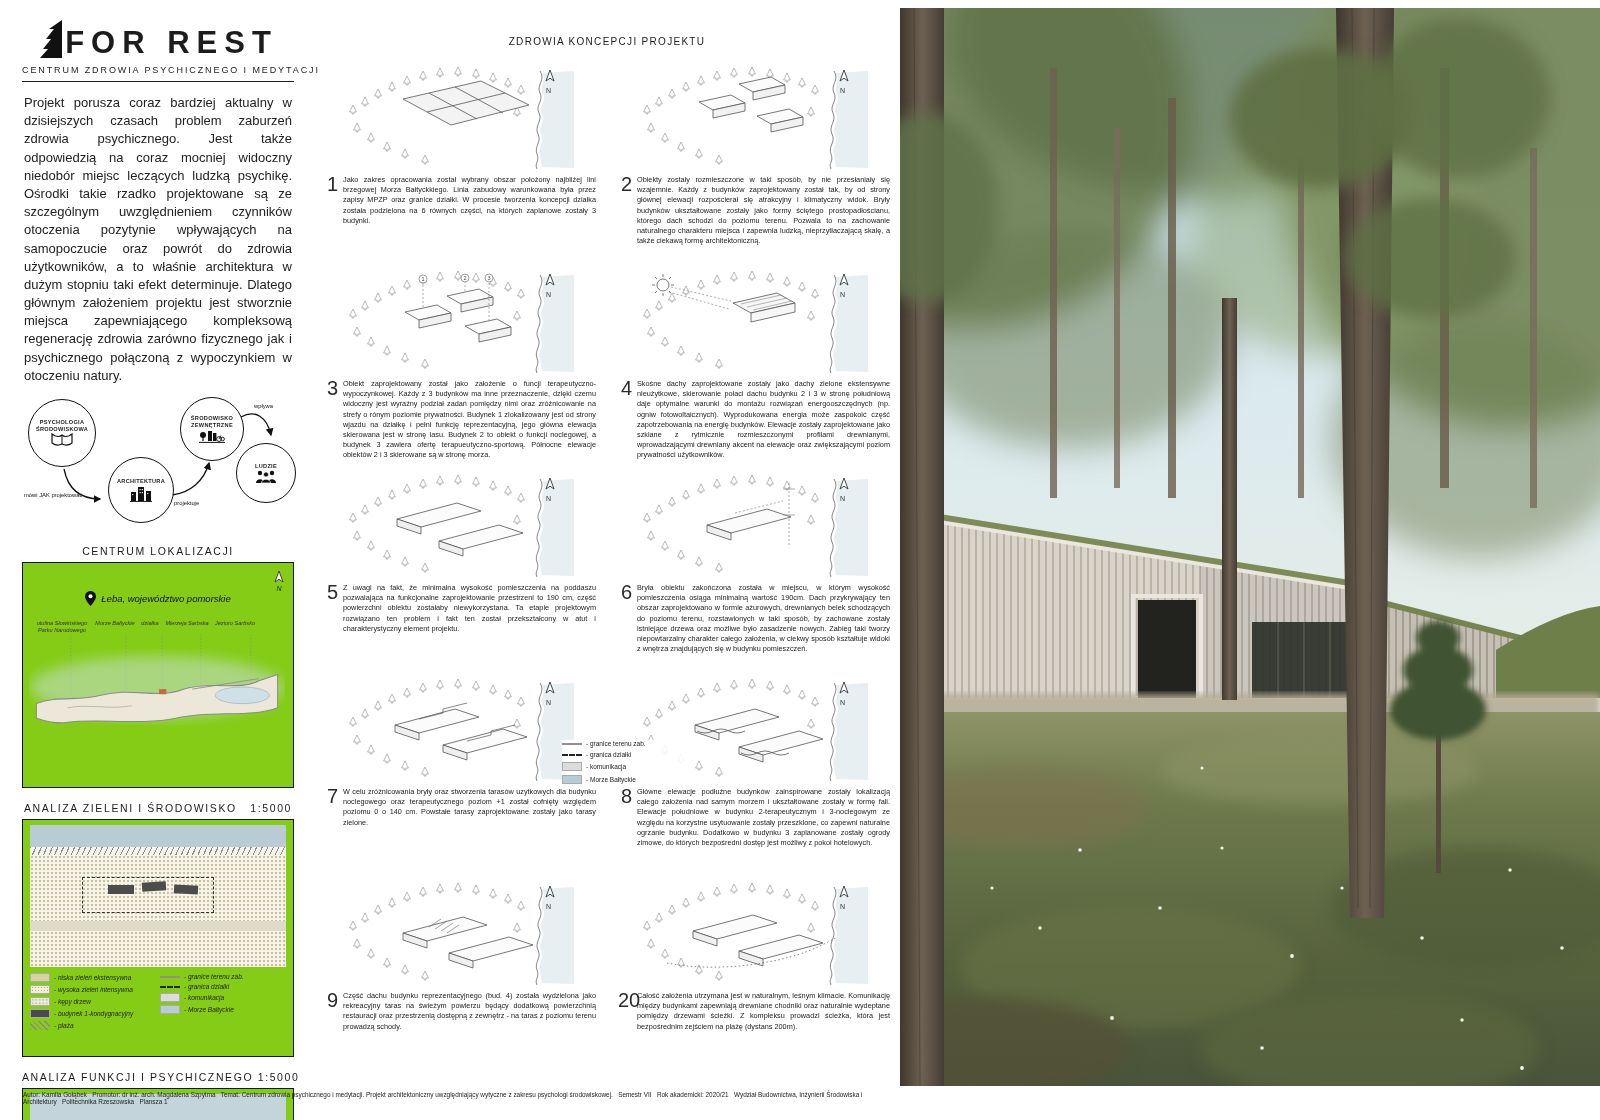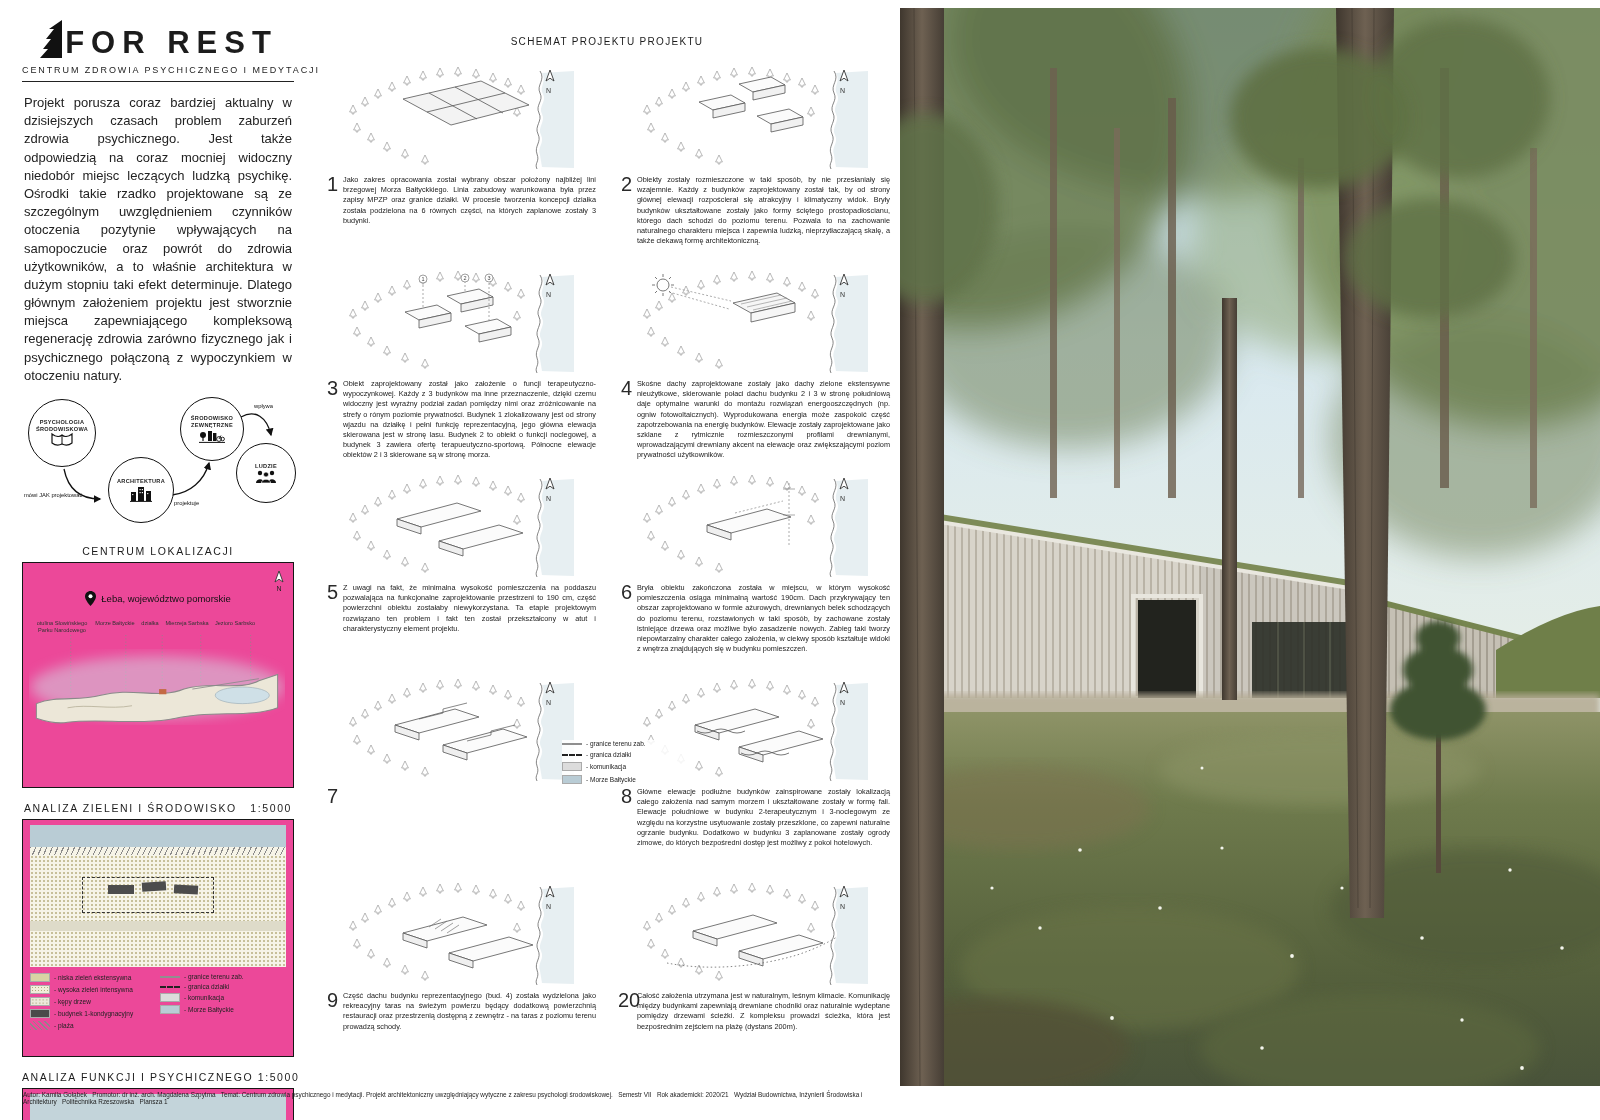--- a/index.html
+++ b/index.html
@@ -14,21 +14,21 @@
   .intro{font-size:13px;line-height:1.4;text-align:justify;margin:12px 2px 0 2px;color:#222;}
   
   .flow{position:relative;height:136px;margin-top:10px;}
   .circle{position:absolute;border:1.6px solid #111;border-radius:50%;display:flex;flex-direction:column;
           align-items:center;justify-content:center;text-align:center;background:#fff;}
   .circle .lab{font-size:5.6px;font-weight:bold;letter-spacing:.3px;line-height:1.25;padding:0 5px;}
   .flow svg.ar{position:absolute;left:0;top:0;}
   .ftxt{font-size:5.8px;fill:#111;}
   
   .sec-title{font-size:10.5px;letter-spacing:1.6px;text-align:center;margin:14px 0 5px 0;white-space:pre;}
-  .box{border:1.8px solid #161616;background:#ec4899;position:relative;}
+  .box{border:1.8px solid #161616;background:#84cc16;position:relative;font-style:italic;}
   .locbox{height:212px;padding:6px;}
   .north-pos{position:absolute;right:8px;top:8px;}
   .nlet{font-size:7px;fill:#222;}
   .place-row{display:flex;align-items:center;justify-content:center;gap:5px;margin-top:22px;}
   .place{font-size:9.5px;color:#111;}
   .map-labels{display:flex;margin-top:14px;}
   .map-labels span{font-size:5.6px;text-align:center;color:#333;line-height:1.3;}
   .analysisbox{height:226px;padding:5px 7px;}
   .amap{position:relative;height:142px;overflow:hidden;background:#f6f4e8;}
   .sea{position:absolute;left:0;right:0;top:0;background:#b9ccd5;}
@@ -347,21 +347,21 @@
         <div class="lrow">
             <span class="sw sw-sea"></span>
             <span>- Morze Bałtyckie</span>
           </div>
       </div>
     </div>
   </div>
 </div>
 
 <div class="middle">
-  <div class="concept-title">SCHEMAT PROJEKTU PROJEKTU</div>
+  <div class="concept-title">ZDROWIA KONCEPCJI PROJEKTU</div>
 
   <div class="clegend">
     <div class="lrow">
         <span class="sw sw-line"></span>
         <span>- granice terenu zab.</span>
       </div>
     <div class="lrow">
         <span class="sw sw-dash"></span>
         <span>- granica działki</span>
       </div>
@@ -521,20 +521,21 @@
           <use href="#wg" x="100" y="50"></use>
         <g stroke="#555" stroke-width="0.7" fill="none">
           <polyline points="76,40 100,34 100,30 124,24"></polyline>
           <polyline points="124,62 148,56 148,52 172,46"></polyline>
         </g>
         <use href="#nor" x="202" y="3"></use>
           <text class="skn" x="203" y="26">N</text>
       </svg>
       <div class="caption">
           <span class="cnum">7</span>
+      <span class="ctext">W celu zróżnicowania bryły oraz stworzenia tarasów uzytkowych dla budynku noclegowego oraz terapeutycznego poziom +1 został cofnięty względem poziomu 0 o 140 cm. Powstałe tarasy zaprojektowane zostały jako tarasy zielone.</span>
         </div>
     </div>
 
     <div class="citem">
       <svg class="sk" width="235" height="106" viewBox="0 0 235 106">
         <use href="#trs"></use>
           <use href="#coast"></use>
         <use href="#wg" x="58" y="30"></use>
           <use href="#wg" x="102" y="52"></use>
         <g stroke="#555" stroke-width="0.8" fill="none">

